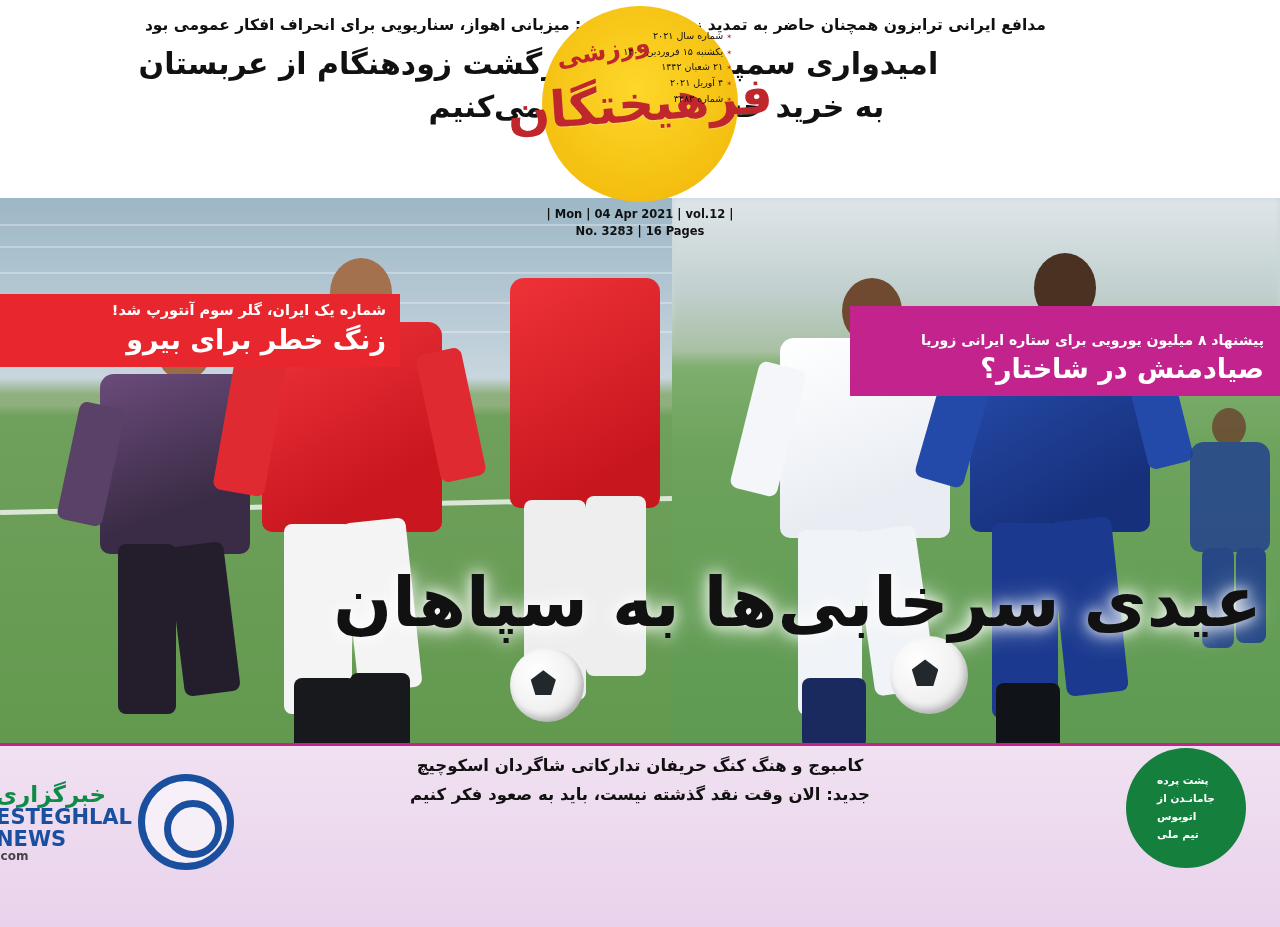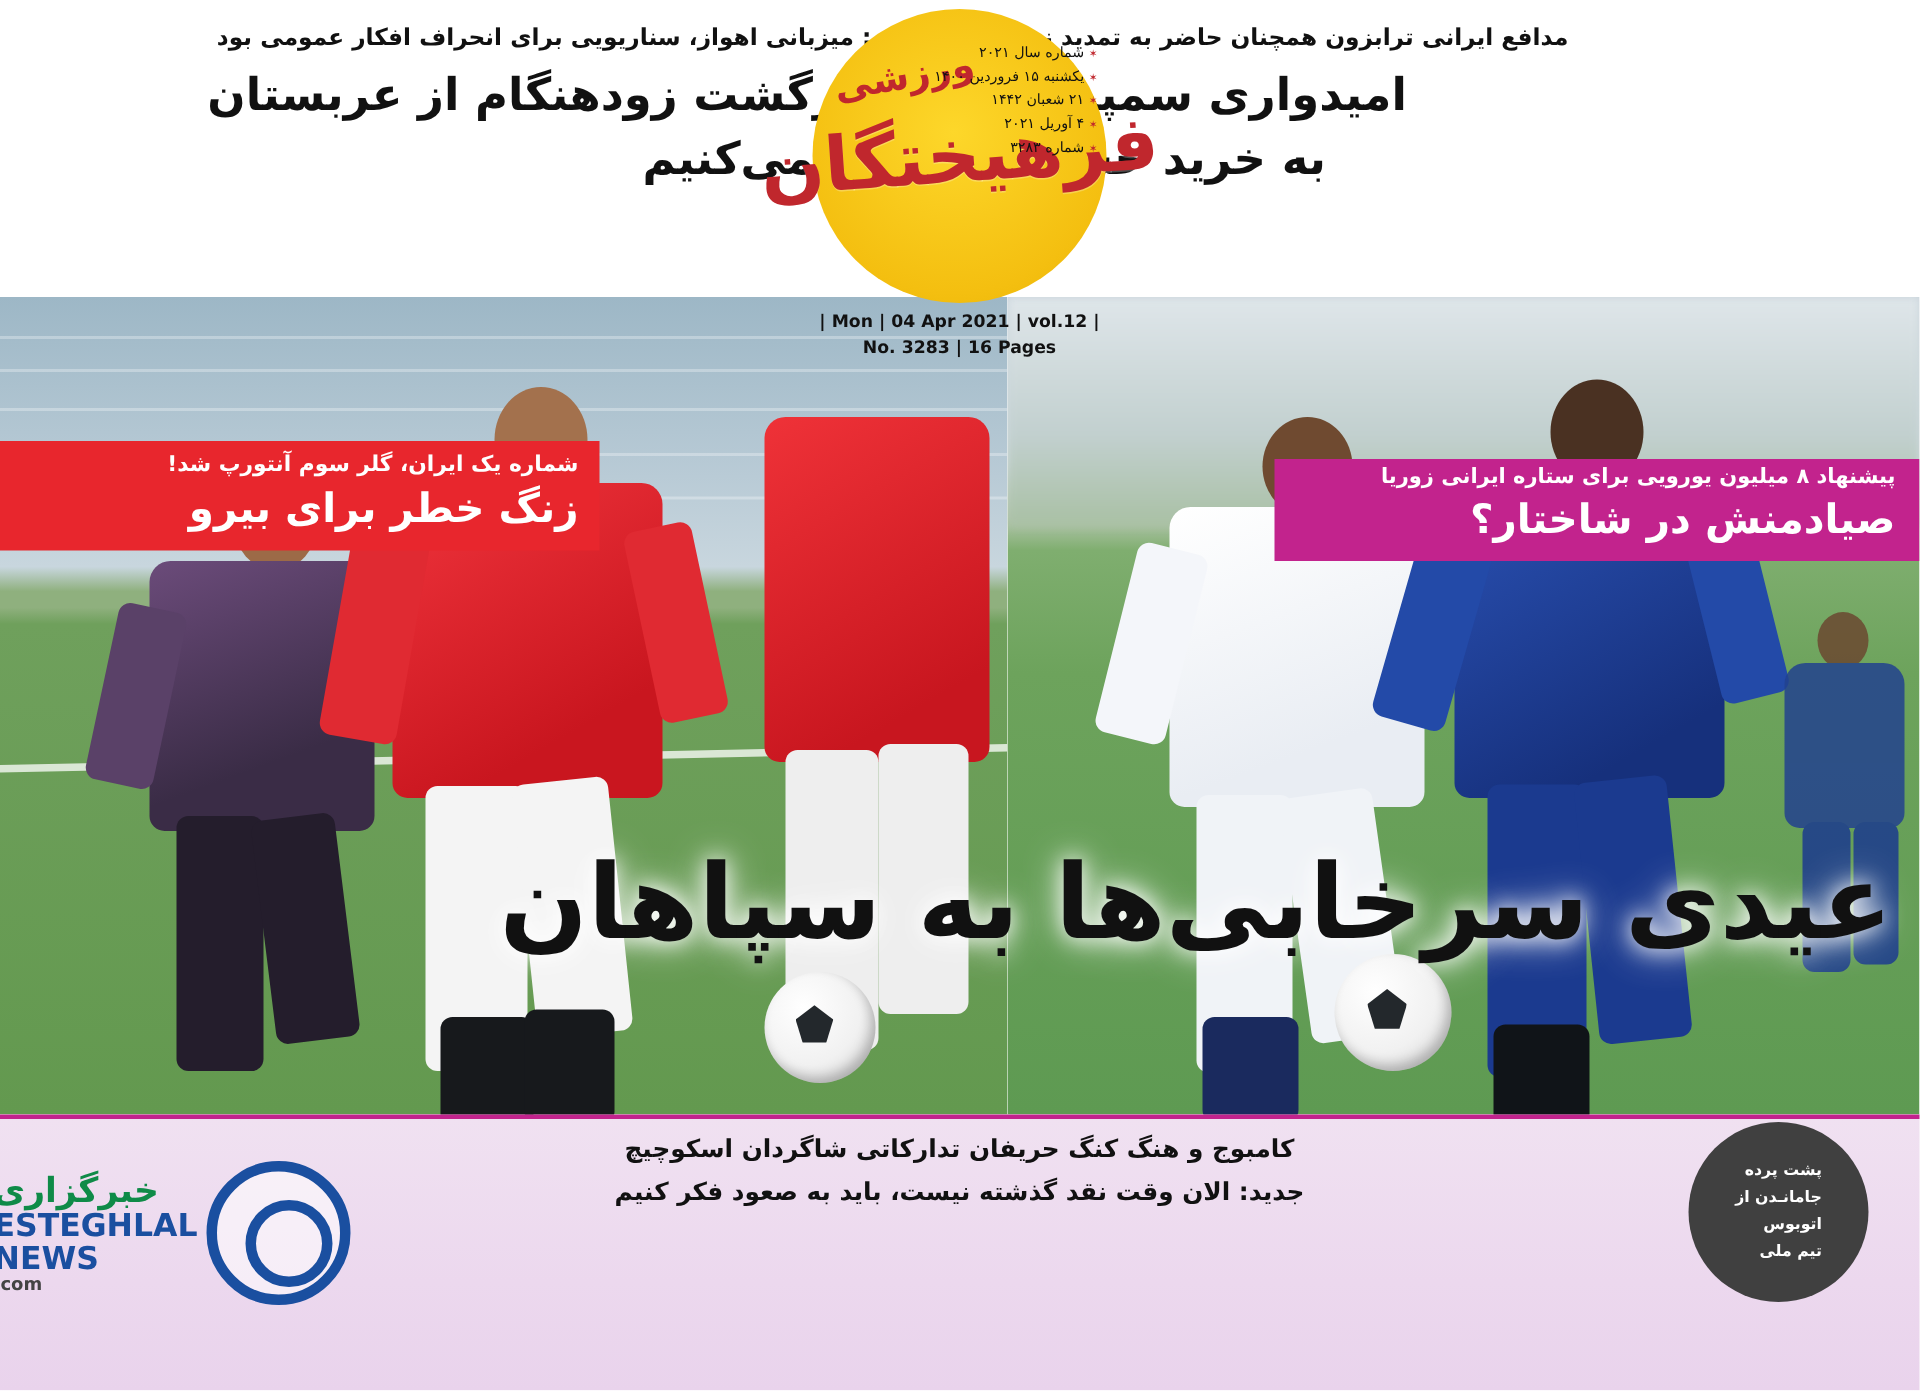--- a/index.html
+++ b/index.html
@@ -157,21 +157,21 @@
     text-align: right;
     z-index: 6;
   }
   .red-strip .rk { font-size: 14.5px; font-weight: bold; line-height: 1.5; }
   .red-strip .rh { font-size: 27px; font-weight: bold; line-height: 1.35; color: #fff; }
 
   
   .magenta-strip {
     position: absolute; right: 0; top: 108px;
     width: 430px; background: #c2238d; color: #fff;
-    padding: 2px 16px 9px 16px; text-align: right; z-index: 6;
+    padding: 24px 16px 9px 16px; text-align: right; z-index: 6;
   }
   .magenta-strip .mk { font-size: 14px; font-weight: bold; line-height: 1.5; }
   .magenta-strip .mh { font-size: 27px; font-weight: bold; line-height: 1.35; }
 
   
   .main-deck {
     position: absolute; right: 18px; top: 330px;
     font-size: 23px; color: #111; font-weight: bold;
     text-shadow: 0 0 10px rgba(255,255,255,.95), 0 0 18px rgba(255,255,255,.9);
     z-index: 7;
@@ -203,23 +203,23 @@
   }
   .bottom-sub {
     text-align: center; font-size: 16.5px; font-weight: bold;
     color: #111; margin-top: 10px;
   }
 
   
   .corner-badge {
     position: absolute; right: 34px; top: 748px;
     width: 120px; height: 120px; border-radius: 50%;
-    background: #404040; color: #fff;
+    background: #15803d; color: #fff;
     display: flex; align-items: center; justify-content: center;
-    text-align: right; z-index: 8;
+    text-align: left; z-index: 8;
   }
   .corner-badge span {
     display: block; font-size: 10.5px; font-weight: bold; line-height: 1.7;
   }
 
   
   .watermark {
     position: absolute; left: 24px; top: 762px;
     width: 210px; height: 120px; z-index: 9;
     display: flex; align-items: center; gap: 6px;

